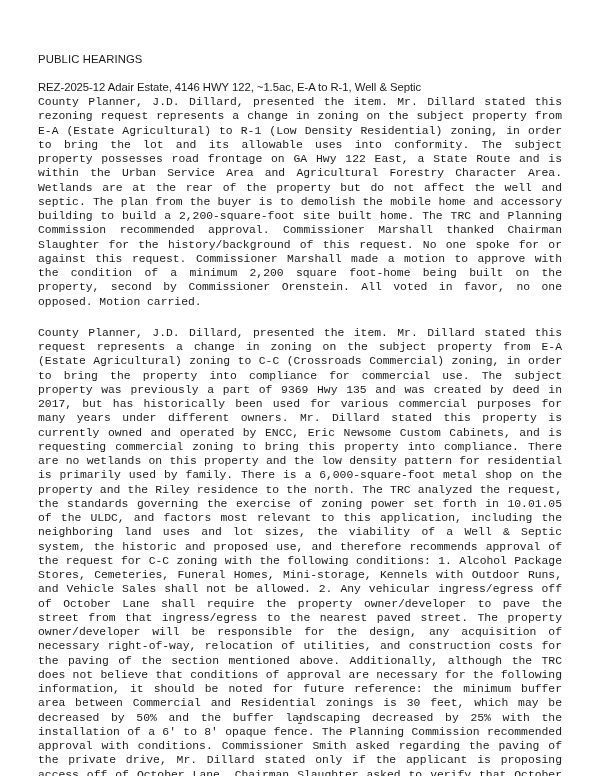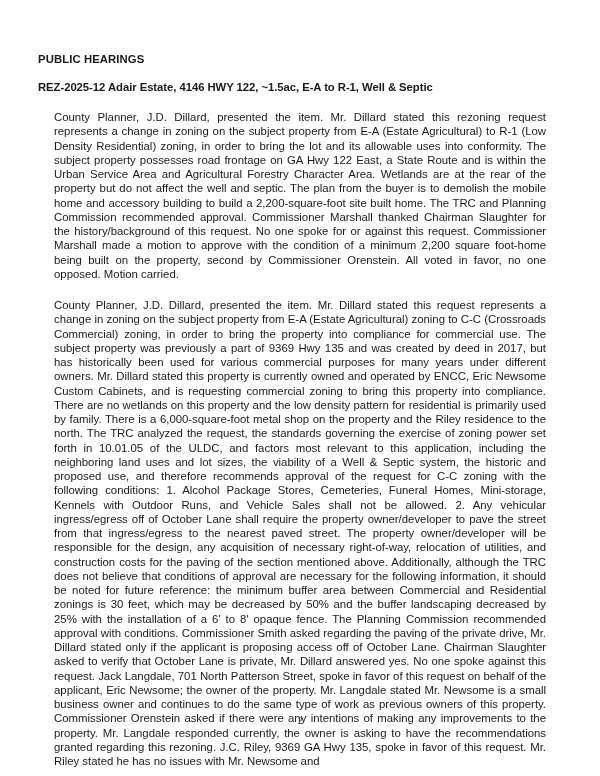--- a/index.html
+++ b/index.html
@@ -21,49 +21,50 @@
     overflow: hidden;
   }
   .content {
     position: absolute;
     left: 38px;
     top: 52px;
     width: 524px;
   }
   .section-header {
     font-size: 11.3px;
-    font-weight: bold;
+    font-weight: normal;
     letter-spacing: 0.1px;
     line-height: 14px;
     margin: 0 0 14px 0;
     text-align: left;
   }
   .hearing {
     margin: 0 0 0 0;
   }
   .hearing + .hearing {
     margin-top: 17px;
   }
   .hearing-title {
     font-size: 11.3px;
-    font-weight: bold;
+    font-weight: normal;
     letter-spacing: -0.05px;
     line-height: 14.2px;
     margin: 0 0 1px 0;
     text-align: left;
     white-space: nowrap;
   }
   .hearing-body {
     font-size: 11.4px;
     line-height: 14.25px;
     text-align: justify;
     text-justify: inter-word;
-    margin: 16px;
+    margin: 0;
     letter-spacing: -0.02px;
     word-spacing: 0px;
+    font-family: Liberation Mono, monospace;
   }
   .page-number {
     position: absolute;
     left: 0;
     right: 0;
     top: 716px;
     text-align: center;
     font-family: "Liberation Serif", serif;
     font-size: 9.5px;
     color: #2a2a2a;

